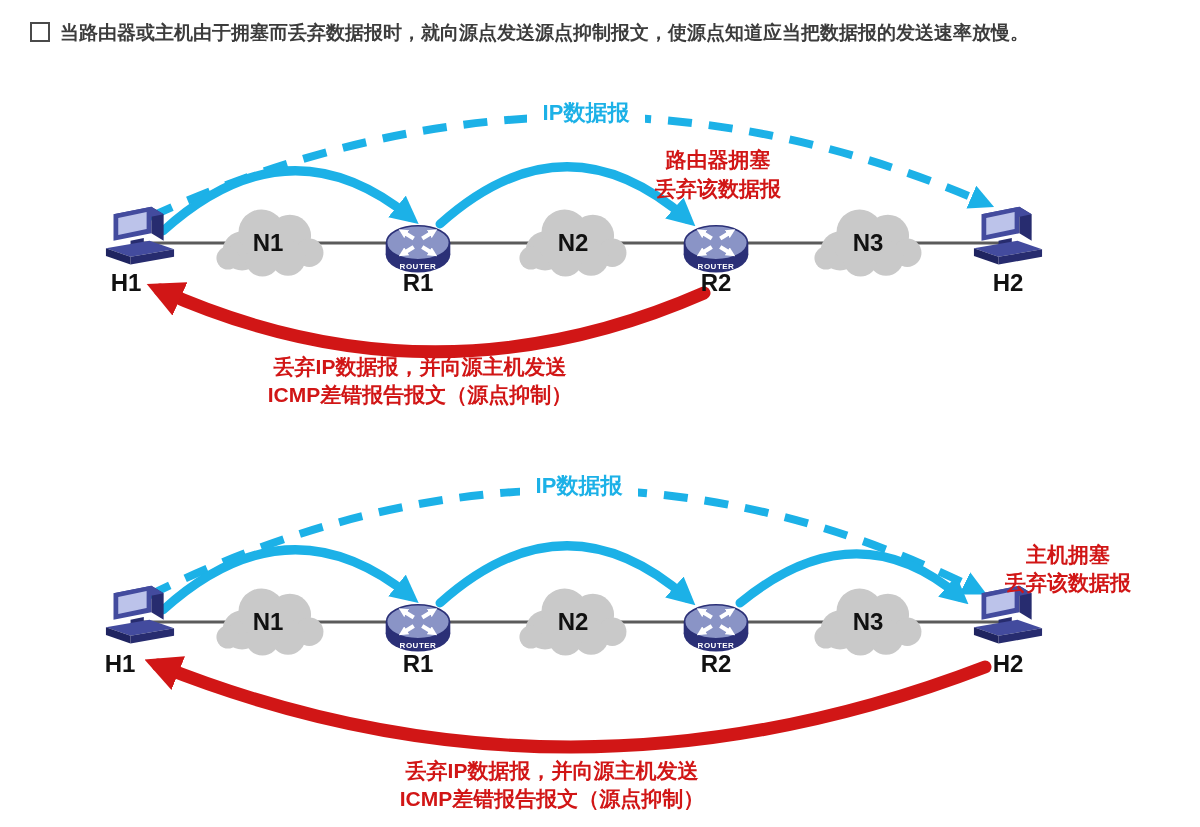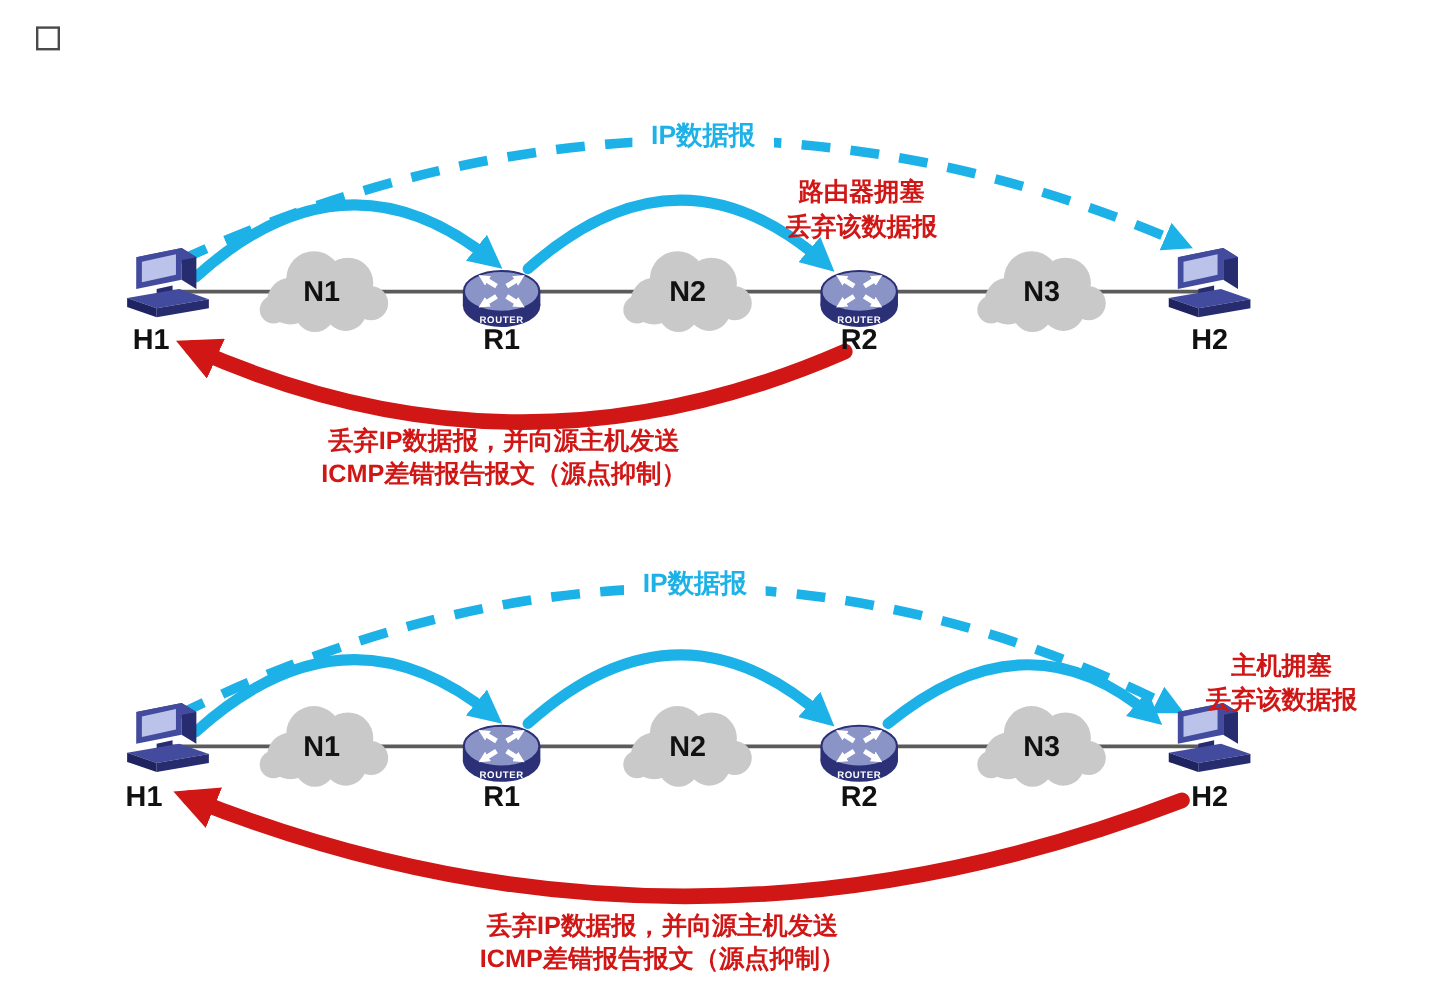--- a/index.html
+++ b/index.html
@@ -38,20 +38,21 @@
   .h-screen{fill:var(--c-host-screen);}
   .label-bg{fill:#ffffff;}
 </style>
 </head>
 <body>
 
 <div class="page">
 
   <div class="hdr">
     <span class="chk"></span>
+    <span>当路由器或主机由于拥塞而丢弃数据报时，就向源点发送源点抑制报文，使源点知道应当把数据报的发送速率放慢。</span>
   </div>
 
   <svg class="canvas" viewBox="0 0 1200 827">
     <defs>
       <marker id="mArrCyan" viewBox="0 0 10 10" refX="6" refY="5" markerUnits="strokeWidth" markerWidth="3.1" markerHeight="3.1" orient="auto">
         <path d="M0,0 L10,5 L0,10 Z" class="mk-cyan"></path>
       </marker>
       <marker id="mArrRed" viewBox="0 0 10 10" refX="6" refY="5" markerUnits="strokeWidth" markerWidth="2.8" markerHeight="2.8" orient="auto">
         <path d="M0,0 L10,5 L0,10 Z" class="mk-red"></path>
       </marker>

